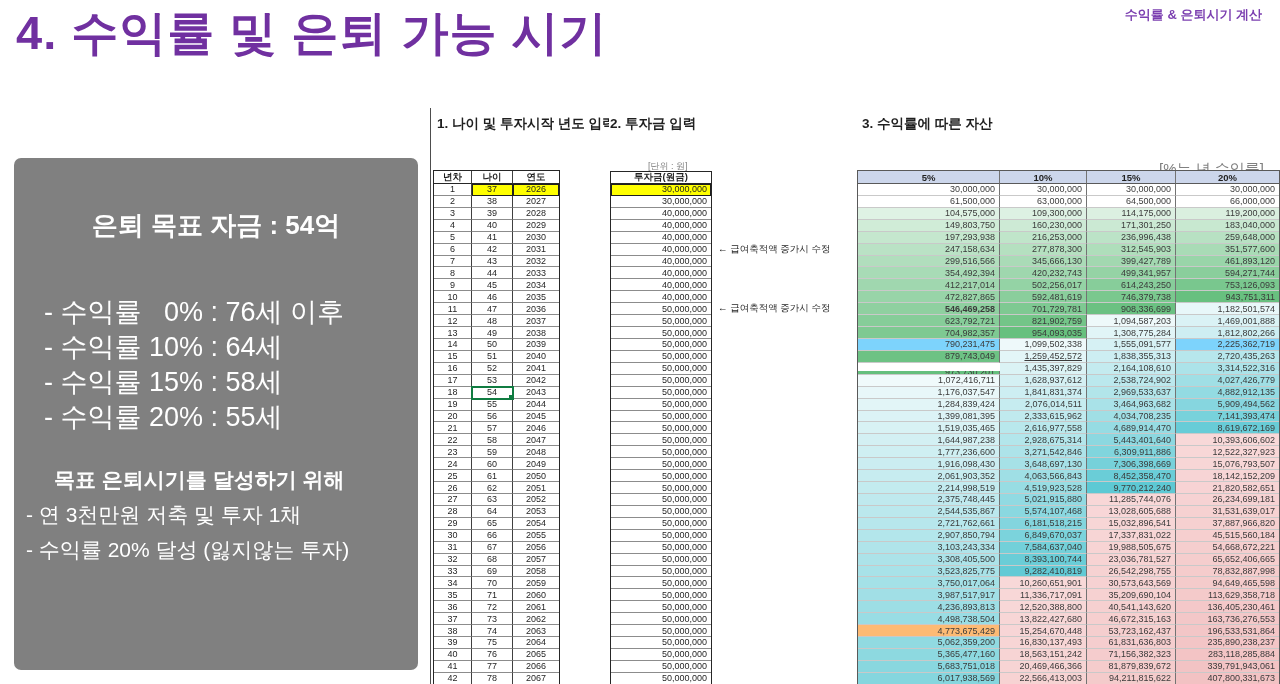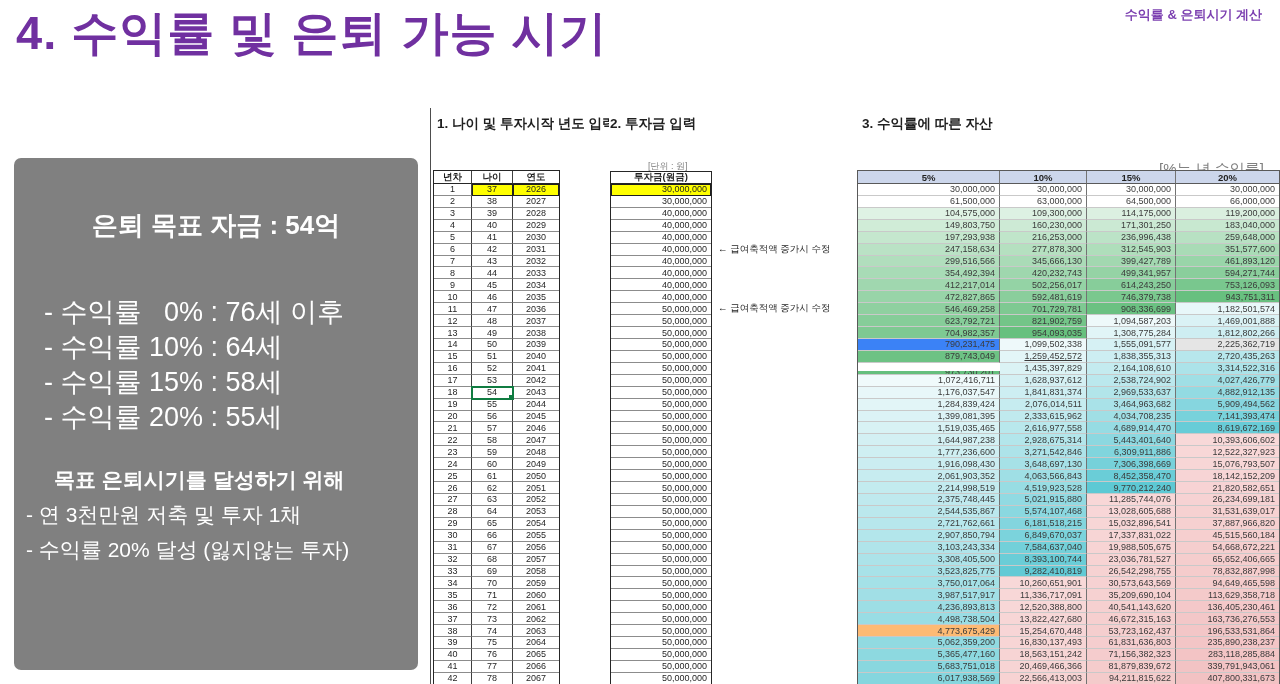--- a/index.html
+++ b/index.html
@@ -330,36 +330,36 @@
     <div style="background: rgb(149, 211, 165);">499,341,957</div>
     <div style="background: rgb(138, 206, 156);">594,271,744</div>
     <div style="background: rgb(160, 215, 175);">412,217,014</div>
     <div style="background: rgb(148, 211, 165);">502,256,017</div>
     <div style="background: rgb(135, 205, 154);">614,243,250</div>
     <div style="background: rgb(121, 199, 142);">753,126,093</div>
     <div style="background: rgb(152, 212, 168);">472,827,865</div>
     <div style="background: rgb(138, 206, 156);">592,481,619</div>
     <div style="background: rgb(122, 200, 142);">746,379,738</div>
     <div style="background: rgb(104, 192, 127);">943,751,311</div>
-    <div style="background: rgb(143, 208, 160);">546,469,258</div>
+    <div style="background: rgb(143, 208, 160); font-weight: bold;">546,469,258</div>
     <div style="background: rgb(126, 201, 146);">701,729,781</div>
     <div style="background: rgb(107, 193, 130);">908,336,699</div>
     <div style="background: rgb(232, 247, 249);">1,182,501,574</div>
     <div style="background: rgb(134, 205, 153);">623,792,721</div>
     <div style="background: rgb(115, 197, 136);">821,902,759</div>
     <div style="background: rgb(238, 249, 250);">1,094,587,203</div>
     <div style="background: rgb(218, 242, 245);">1,469,001,888</div>
     <div style="background: rgb(126, 201, 146);">704,982,357</div>
     <div style="background: rgb(103, 192, 126);">954,093,035</div>
     <div style="background: rgb(225, 245, 247);">1,308,775,284</div>
     <div style="background: rgb(206, 238, 242);">1,812,802,266</div>
-    <div style="background: #3b82f6;">790,231,475</div>
+    <div style="background: #7dd3fc;">790,231,475</div>
     <div style="background: rgb(238, 249, 250);">1,099,502,338</div>
     <div style="background: rgb(214, 241, 244);">1,555,091,577</div>
-    <div style="background: #e5e5e5;">2,225,362,719</div>
+    <div style="background: #7dd3fc;">2,225,362,719</div>
     <div style="background: rgb(109, 194, 132);">879,743,049</div>
     <div style="background: rgb(227, 246, 248); text-decoration: underline;">1,259,452,572</div>
     <div style="background: rgb(205, 238, 242);">1,838,355,313</div>
     <div style="background: rgb(183, 231, 236);">2,720,435,263</div>
     <div style="background: rgb(101, 191, 125); margin-top: 8px;">973,730,201</div>
     <div style="background: rgb(219, 243, 245);">1,435,397,829</div>
     <div style="background: rgb(196, 235, 239);">2,164,108,610</div>
     <div style="background: rgb(172, 227, 233);">3,314,522,316</div>
     <div style="background: rgb(240, 250, 251);">1,072,416,711</div>
     <div style="background: rgb(212, 240, 243);">1,628,937,612</div>

